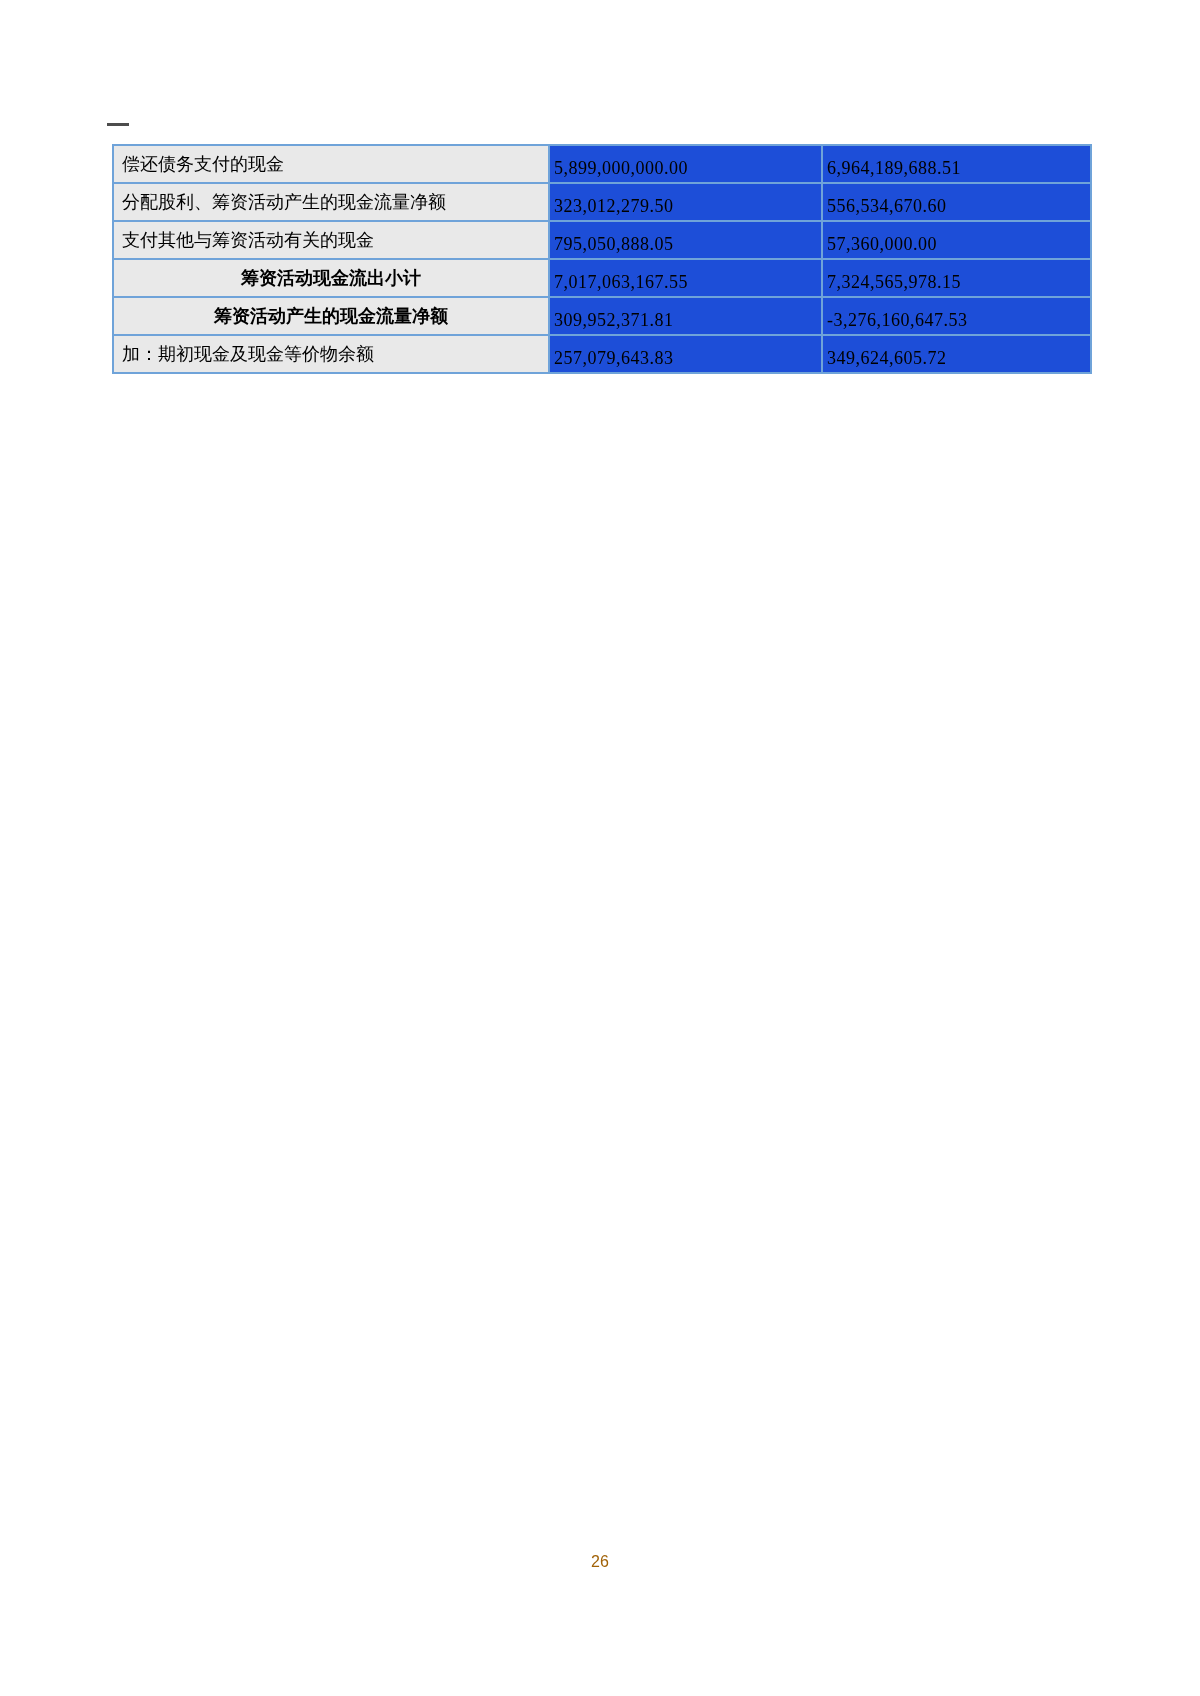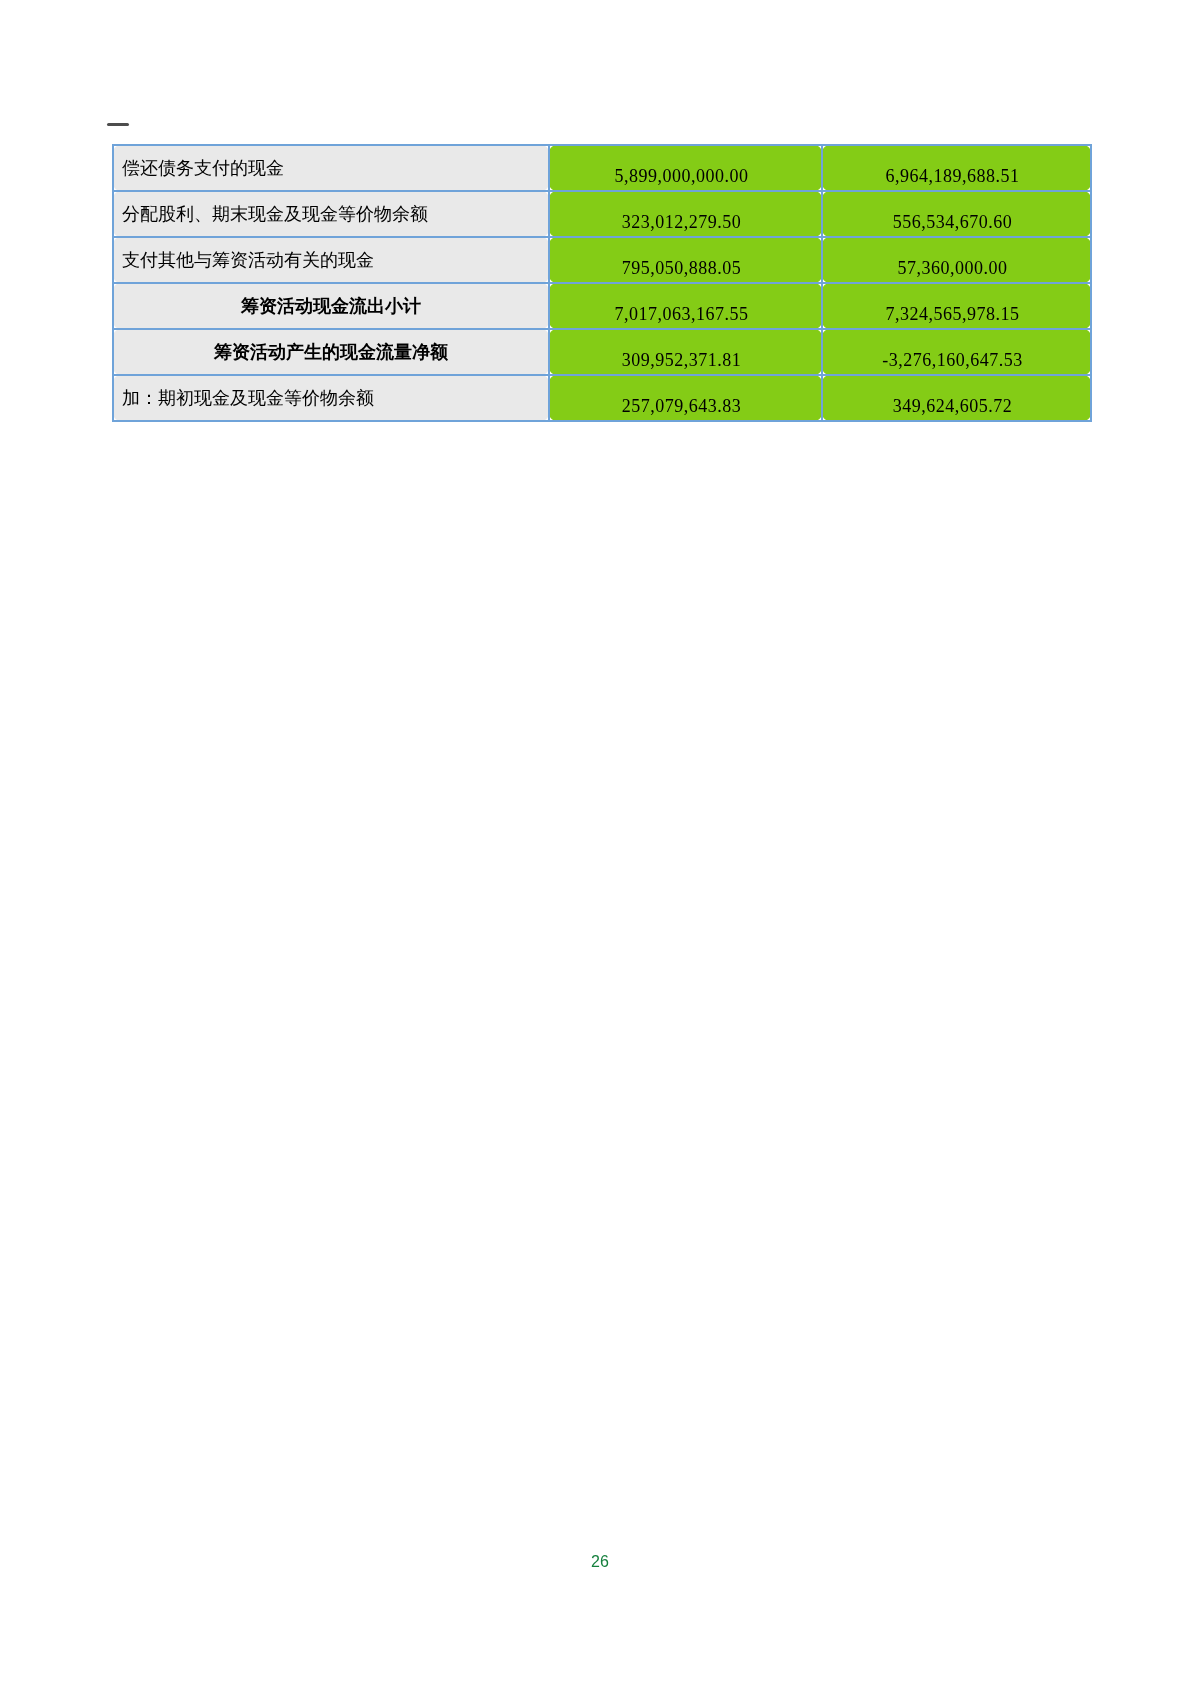--- a/index.html
+++ b/index.html
@@ -1,20 +1,20 @@
 <!DOCTYPE html>
 <html style="--border-color: #6FA3D9; --label-bg: #E9E9E9;"><head>
 <meta charset="utf-8">
 <style>
   :root {
     --border-color: #6FA3D9;
     --label-bg: #E9E9E9;
     --text-color: #000000;
   }
-  * { margin: 0; padding: 0; box-sizing: border-box; border-radius: 8px; }
+  * { margin: 0; padding: 0; box-sizing: border-box; }
   html, body { background: #ffffff; }
   .page {
     position: relative;
     width: 1200px;
     height: 1696px;
     background: #ffffff;
     overflow: hidden;
     font-family: "Liberation Serif", "DejaVu Serif", serif;
     color: var(--text-color);
   }
@@ -44,37 +44,37 @@
     vertical-align: middle;
     white-space: nowrap;
     overflow: hidden;
   }
   td.label-cell {
     background: var(--label-bg);
     text-align: left;
     padding: 0 8px;
   }
   td.num-cell {
-    background: #84cc16;
-    text-align: center;
-    padding: 16px 12px 0 4px;
+    background: #1d4ed8;
+    text-align: left;
+    padding: 8px 12px 0 4px;
     letter-spacing: 0.5px;
     font-variant-numeric: tabular-nums;
   }
   tr.bold td.label-cell { font-weight: bold; margin-left: 20px; }
   tr.center td.label-cell { text-align: center; }
   .page-number {
     position: absolute;
     top: 1553px;
     left: 0;
     width: 100%;
     text-align: center;
     font-family: "Liberation Sans", sans-serif;
     font-size: 16px;
-    color: #15803d;
+    color: #a16207;
   }
 </style>
 </head>
 <body>
 
 <div class="page">
 
   <div class="artifact-line"></div>
 
   <div class="table-wrap">
@@ -84,21 +84,21 @@
         <col style="width: 273px">
         <col style="width: 269px">
       </colgroup>
       <tbody>
           <tr>
     <td class="label-cell">偿还债务支付的现金</td>
     <td class="num-cell">5,899,000,000.00</td>
     <td class="num-cell">6,964,189,688.51</td>
   </tr>
           <tr>
-    <td class="label-cell">分配股利、期末现金及现金等价物余额</td>
+    <td class="label-cell">分配股利、筹资活动产生的现金流量净额</td>
     <td class="num-cell">323,012,279.50</td>
     <td class="num-cell">556,534,670.60</td>
   </tr>
           <tr>
     <td class="label-cell">支付其他与筹资活动有关的现金</td>
     <td class="num-cell">795,050,888.05</td>
     <td class="num-cell">57,360,000.00</td>
   </tr>
           <tr class="bold center">
     <td class="label-cell">筹资活动现金流出小计</td>

